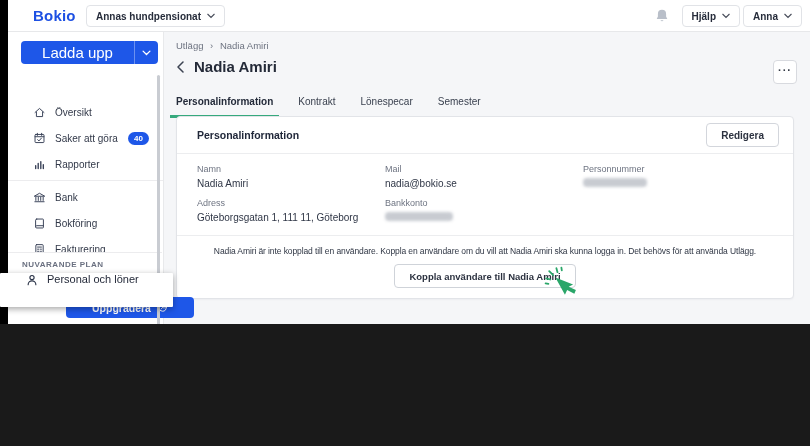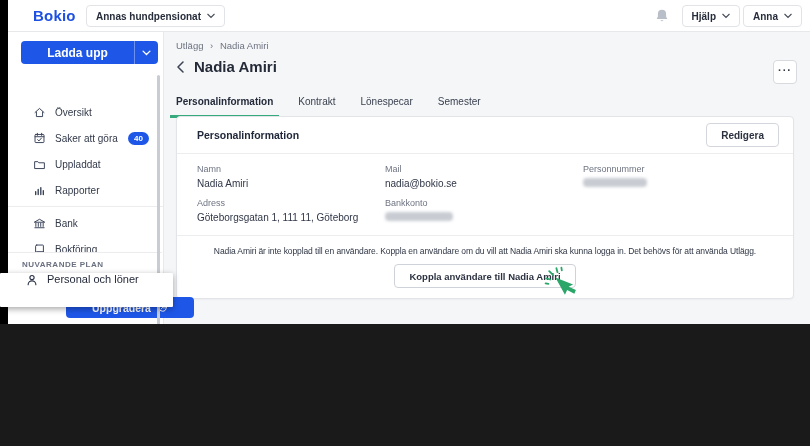--- a/index.html
+++ b/index.html
@@ -19,21 +19,21 @@
   .user-btn  { right:8px; }
   .chev { width:8px; height:6px; }
   .bell { position:absolute; right:140px; top:8px; width:16px; height:16px; cursor:pointer; }
 
   
   .sidebar { position:absolute; left:8px; top:32px; width:156px; bottom:0; background:#fff;
              border-right:1px solid #e8e9eb; z-index:2; }
   .upload-btn { position:absolute; left:13px; top:9px; width:137px; height:23px; display:flex;
                 background:#1e57e8; border-radius:4px; overflow:hidden; cursor:pointer; }
   .upload-main { flex:1; display:flex; align-items:center; justify-content:center;
-                 color:#fff; font-size:12px; font-weight:bold; }
+                 color:#fff; font-size:15px; font-weight:normal; }
   .upload-caret { width:24px; display:flex; align-items:center; justify-content:center;
                   border-left:1px solid rgba(255,255,255,.35); }
   .nav { position:absolute; left:0; right:0; top:67px; }
   .nav-item { display:flex; align-items:center; gap:9px; height:26px; padding-left:25px;
               font-size:10px; color:#323949; cursor:pointer; }
   .nav-item svg { flex:0 0 13px; }
   .nav-badge { margin-left:auto; margin-right:14px; background:#1e57e8; color:#fff;
                font-size:8px; font-weight:bold; border-radius:8px; padding:2px 6px; }
   .nav-divider { height:1px; background:#ececee; margin:3px 0; }
   .active-card { position:absolute; left:-8px; top:241px; width:173px; height:34px;
@@ -151,26 +151,20 @@
       <div class="nav-item">
         <svg width="13" height="13" viewBox="0 0 16 16" fill="none" stroke="#3a4258" stroke-width="1.2" stroke-linecap="round" stroke-linejoin="round">
           <rect x="2.5" y="3" width="11" height="10" rx="1"></rect>
             <path d="M2.5 5.8h11M5.4 1.6v2.6M10.6 1.6v2.6"></path>
             <path d="M5.7 9.4l1.6 1.6 3-3.4"></path>
         </svg>
         <span>Saker att göra</span>
         <span class="nav-badge">40</span>
       </div>
 
-      <div class="nav-item">
-        <svg width="13" height="13" viewBox="0 0 16 16" fill="none" stroke="#3a4258" stroke-width="1.2" stroke-linecap="round" stroke-linejoin="round">
-          <path d="M2 12.5v-8h4l1.2 1.4H14v6.6z"></path>
-        </svg>
-        <span>Uppladdat</span>
-      </div>
 
       <div class="nav-item">
         <svg width="13" height="13" viewBox="0 0 16 16" fill="none" stroke="#3a4258" stroke-width="1.7" stroke-linecap="round">
           <path d="M3.3 13V9.6M6.4 13V6.8M9.6 13V4.4M12.7 13V8.2"></path>
         </svg>
         <span>Rapporter</span>
       </div>
 
       <div class="nav-divider"></div>
 

